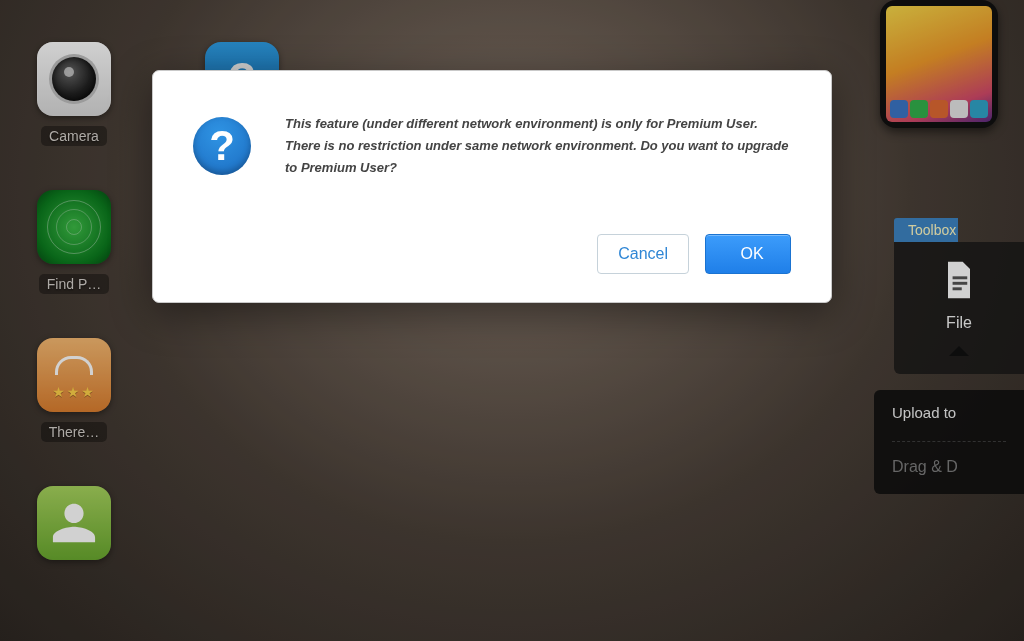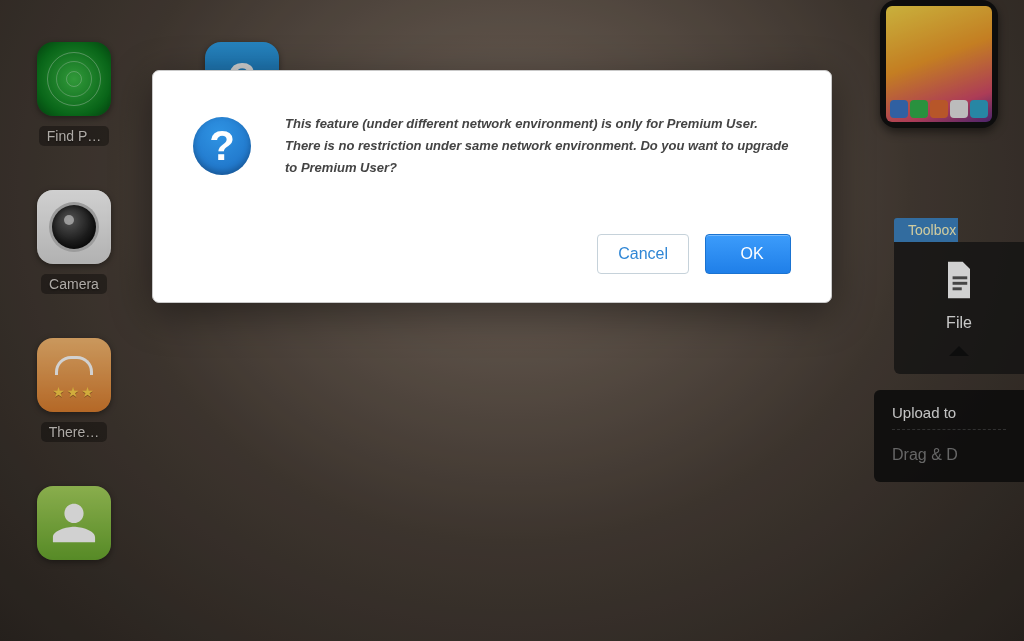--- a/index.html
+++ b/index.html
@@ -153,21 +153,21 @@
     border-bottom:10px solid rgba(15,15,15,0.9);
     align-self:center;
   }
   .upload-panel{
     position:absolute; right:0; top:390px; z-index:1;
     background: rgba(15,15,15,0.88);
     color:#cfcfcf;
     width:150px; padding:14px 18px 18px;
     border-radius: 6px 0 0 6px;
   }
-  .upload-panel .title{font-size:15px;margin-bottom:8px;color:#eee;}
+  .upload-panel .title{font-size:15px;margin-bottom:20px;color:#eee;}
   .upload-panel .drop{
     color:#7d7d7d;font-size:16px;
     border:1px dashed #3c3c3c; border-right:none; border-left:none; border-bottom:none;
     padding-top:16px;
   }
   
   .modal{
     position:absolute; z-index:20;
     left:152px; top:70px;
     width:680px;
@@ -207,30 +207,30 @@
     color:#fff; border:1px solid #1a73d1;
     box-shadow: inset 0 1px 0 rgba(255,255,255,0.3);
     padding-left: 28px;
   }
 </style>
 </head>
 <body>
 
 <div class="desktop-icons">
   <div class="app">
+    <div class="tile">
+        <div class="camera-lens"></div>
+      </div>
+    <div class="label">Camera</div>
+  </div>
+  <div class="app">
     <div class="radar">
         <div class="sweep"></div>
       </div>
     <div class="label">Find P…</div>
-  </div>
-  <div class="app">
-    <div class="tile">
-        <div class="camera-lens"></div>
-      </div>
-    <div class="label">Camera</div>
   </div>
   <div class="app">
     <div class="bag">
         <div class="stars">★★★</div>
       </div>
     <div class="label">There…</div>
   </div>
   <div class="app">
     <div class="contact">
       <svg viewBox="0 0 24 24">

